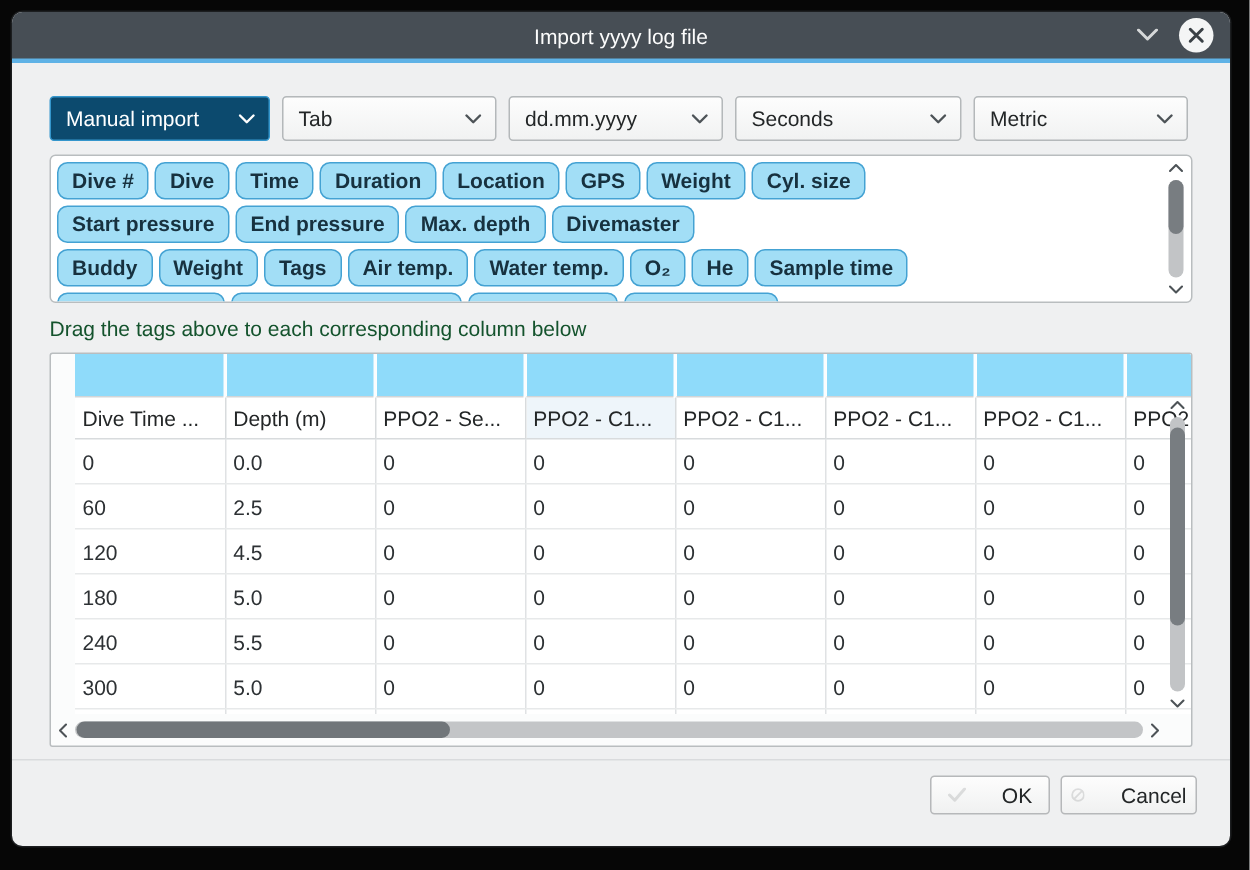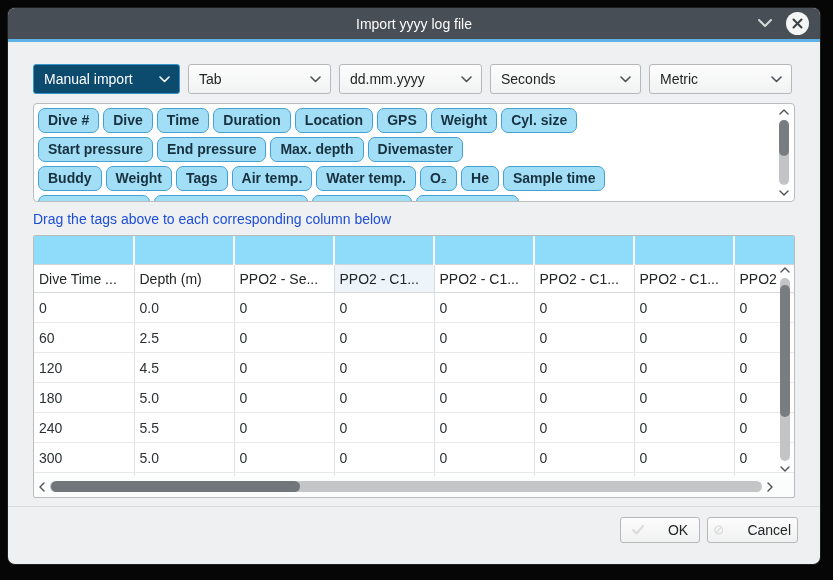--- a/index.html
+++ b/index.html
@@ -47,25 +47,25 @@
     background:#a2def6;border:1px solid #44a2d3;border-radius:7px;
     padding:2px 9px;font-size:14px;color:#17313f;line-height:19px;white-space:nowrap;cursor:grab;
   }
   
   .vscroll{position:absolute;right:2px;top:2px;bottom:2px;width:16px;}
   .vscroll .arrow{position:absolute;left:0;width:16px;height:12px;display:flex;align-items:center;justify-content:center;}
   .vscroll .arrow.up{top:0}.vscroll .arrow.down{bottom:0}
   .vscroll .track{position:absolute;left:3px;right:3px;top:14px;bottom:14px;background:#c2c4c6;border-radius:6px;}
   .vscroll .thumb{position:absolute;left:0;right:0;background:#787d81;border-radius:6px;}
   
-  .instruction{margin:9px 0 8px 0;font-size:14px;color:#1d4ed8;}
+  .instruction{margin:9px 0 8px 0;font-size:14px;color:#14532d;}
   
   .table-wrap{
     position:relative;height:263px;background:#fbfcfc;border:1px solid #b9bdbf;border-radius:2px;
-    overflow:hidden;box-sizing:border-box;
+    overflow:hidden;box-sizing:border-box;padding-left:16px;
   }
   .table-clip{height:240px;overflow:hidden;}
   table.grid{border-collapse:collapse;table-layout:fixed;width:810px;background:#ffffff;}
   table.grid td, table.grid th{font-weight:normal;text-align:left;font-size:14px;overflow:hidden;white-space:nowrap;}
   tr.drop-row td{
     height:26px;background:#8fdbfa;border-right:2px solid #fbfdfe;border-bottom:1px solid #d2d5d7;
   }
   tr.head-row th{
     height:27px;background:#ffffff;color:#232627;padding:0 4px 0 5px;
     border-right:1px solid #d8dbdd;border-bottom:1px solid #d8dbdd;

